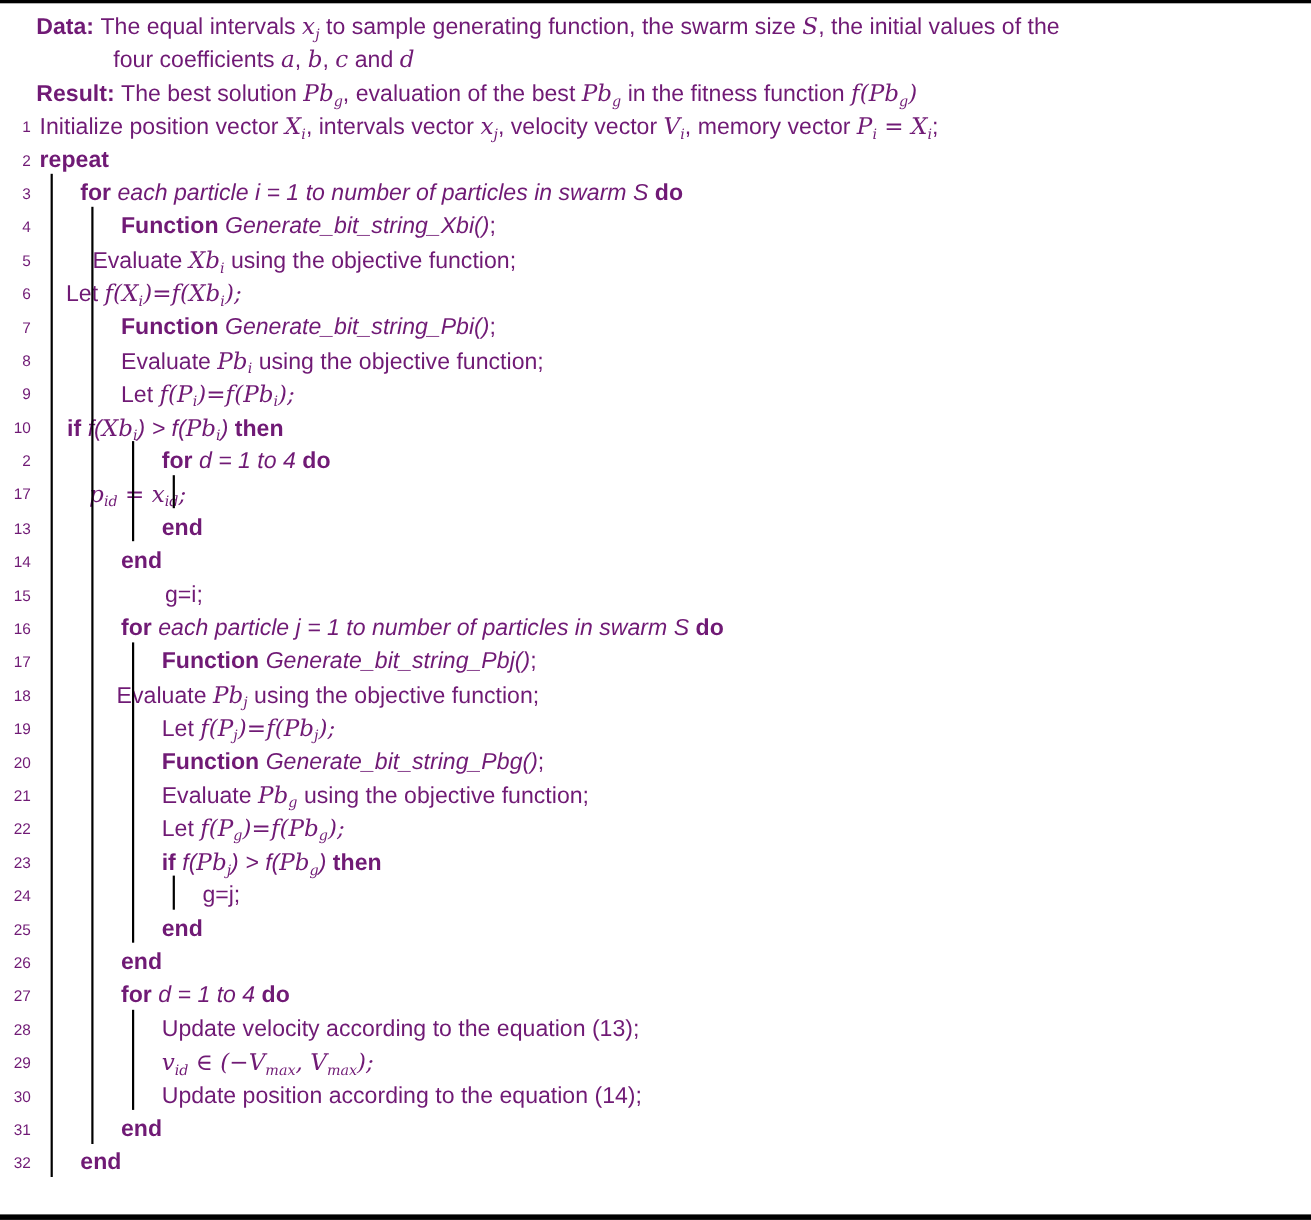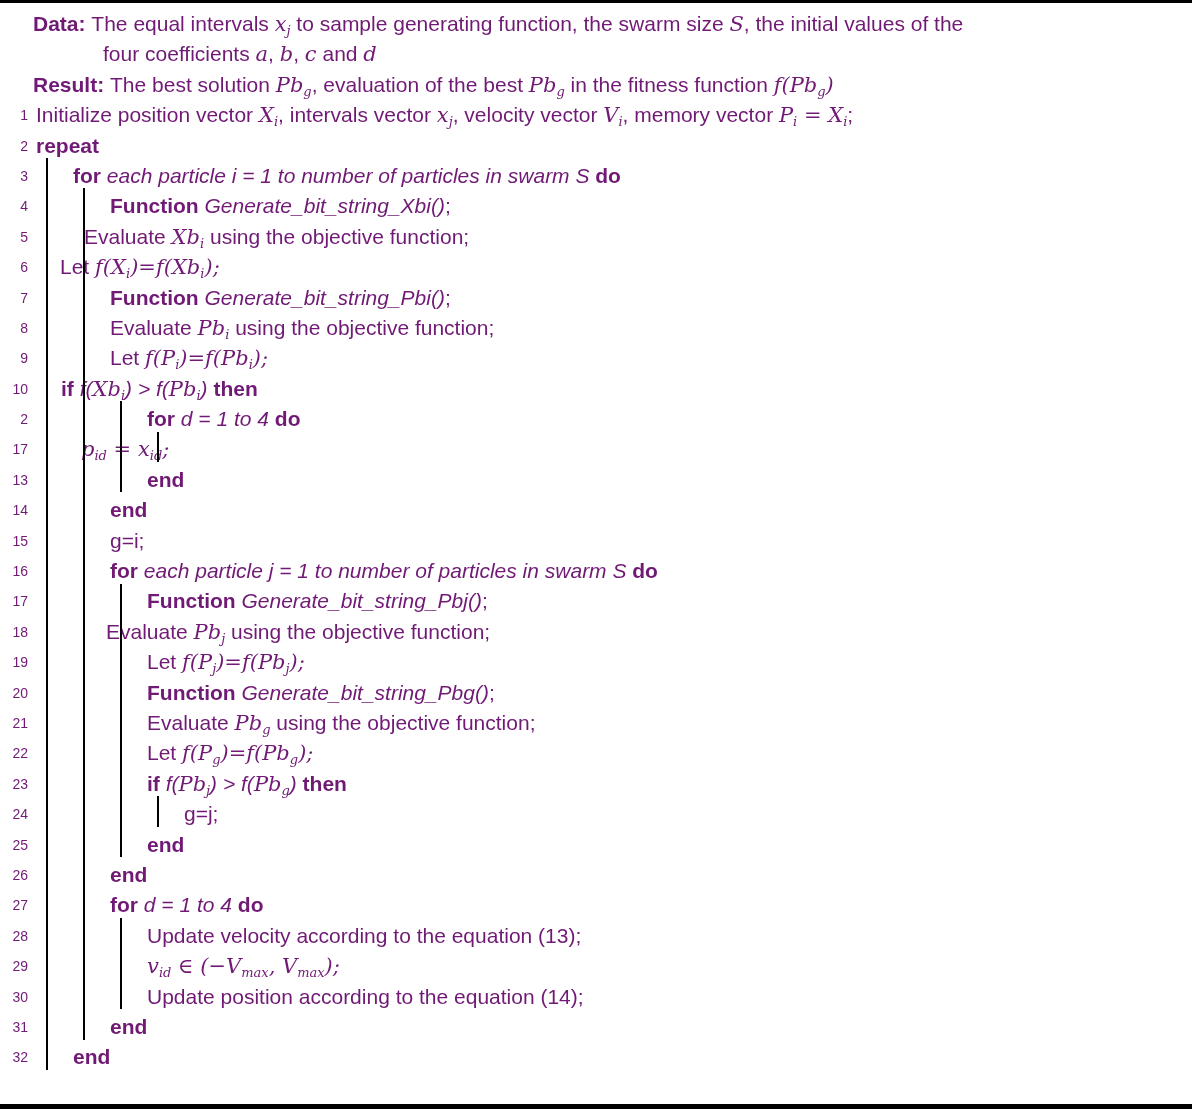--- a/index.html
+++ b/index.html
@@ -97,21 +97,21 @@
       <div class="row">
         <span class="lineno">13</span>
         <div class="content" style="padding-left: 147px;"><span class="kw">end</span></div>
       </div>
       <div class="row">
         <span class="lineno">14</span>
         <div class="content" style="padding-left: 110px;"><span class="kw">end</span></div>
       </div>
       <div class="row">
         <span class="lineno">15</span>
-        <div class="content" style="padding-left: 110px;"><span class="tx">g=i;</span></div>
+        <div class="content" style="padding-left: 110px; margin-left: 40px;"><span class="tx">g=i;</span></div>
       </div>
       <div class="row">
         <span class="lineno">16</span>
         <div class="content" style="padding-left: 110px;"><span class="kw">for </span><span class="it">each particle j = 1 to number of particles in swarm S </span><span class="kw">do</span></div>
       </div>
       <div class="row">
         <span class="lineno">17</span>
         <div class="content" style="padding-left: 147px;"><span class="kw">Function </span><span class="it">Generate_bit_string_Pbj()</span><span class="tx">;</span></div>
       </div>
       <div class="row">

